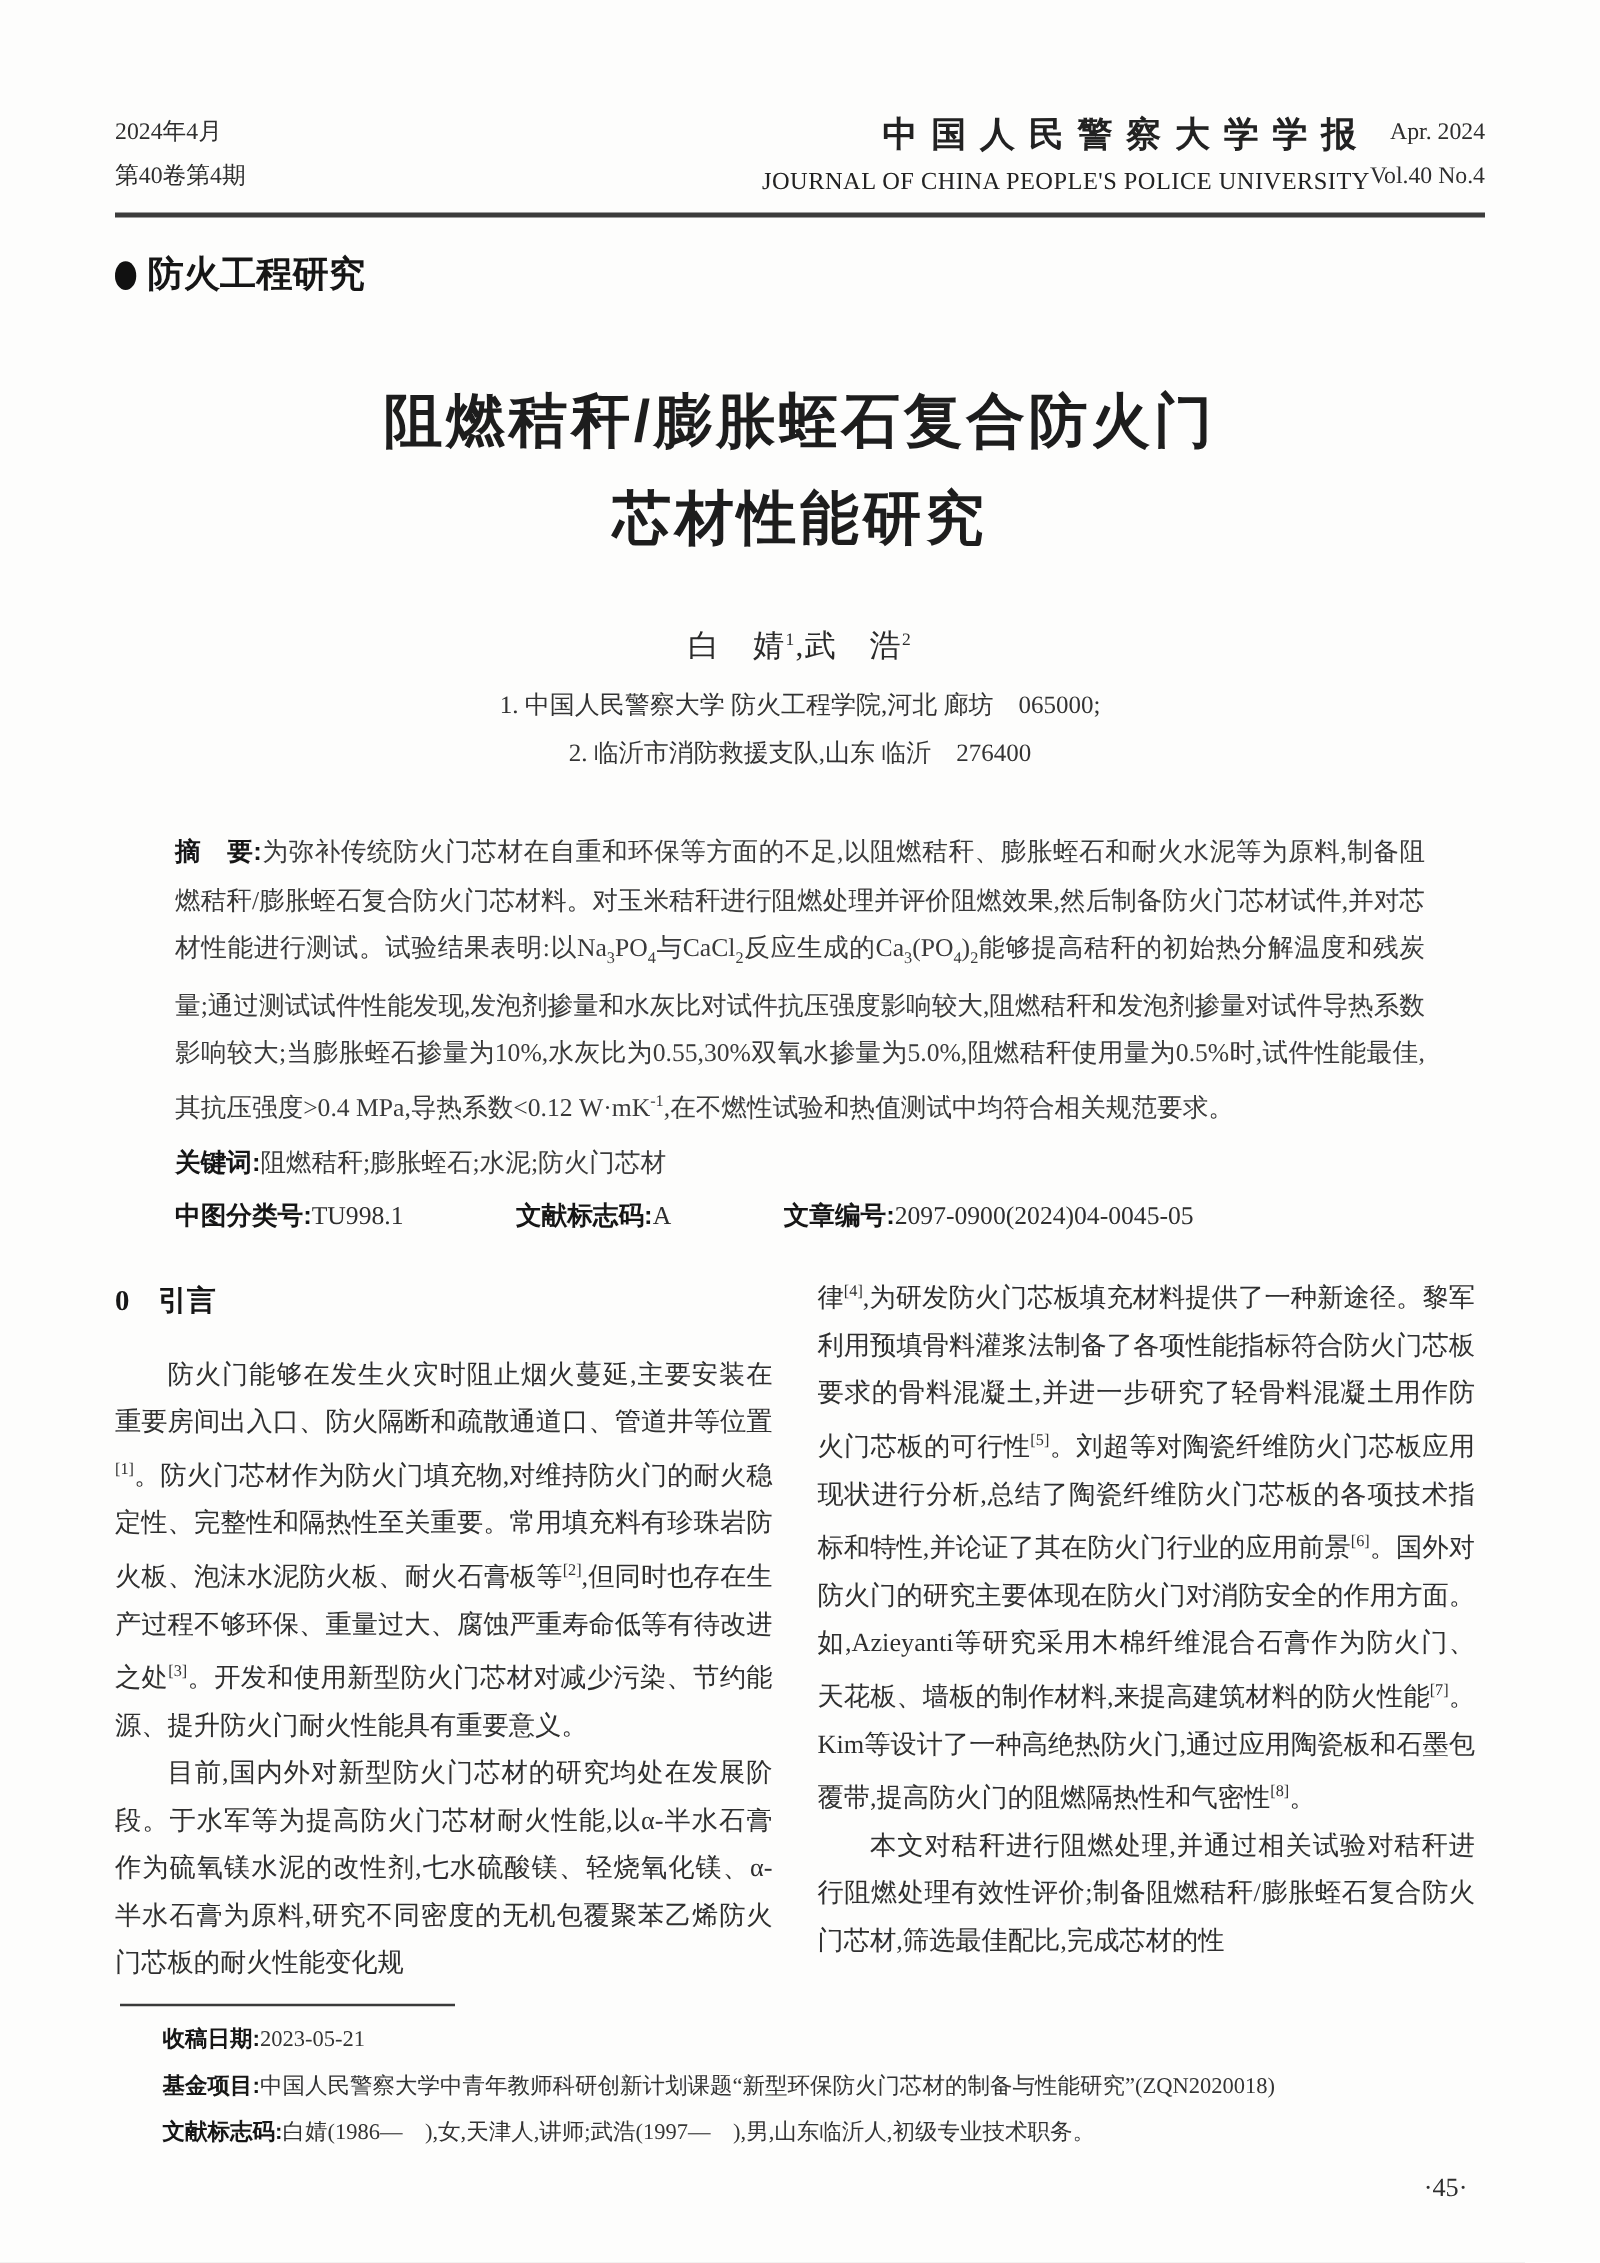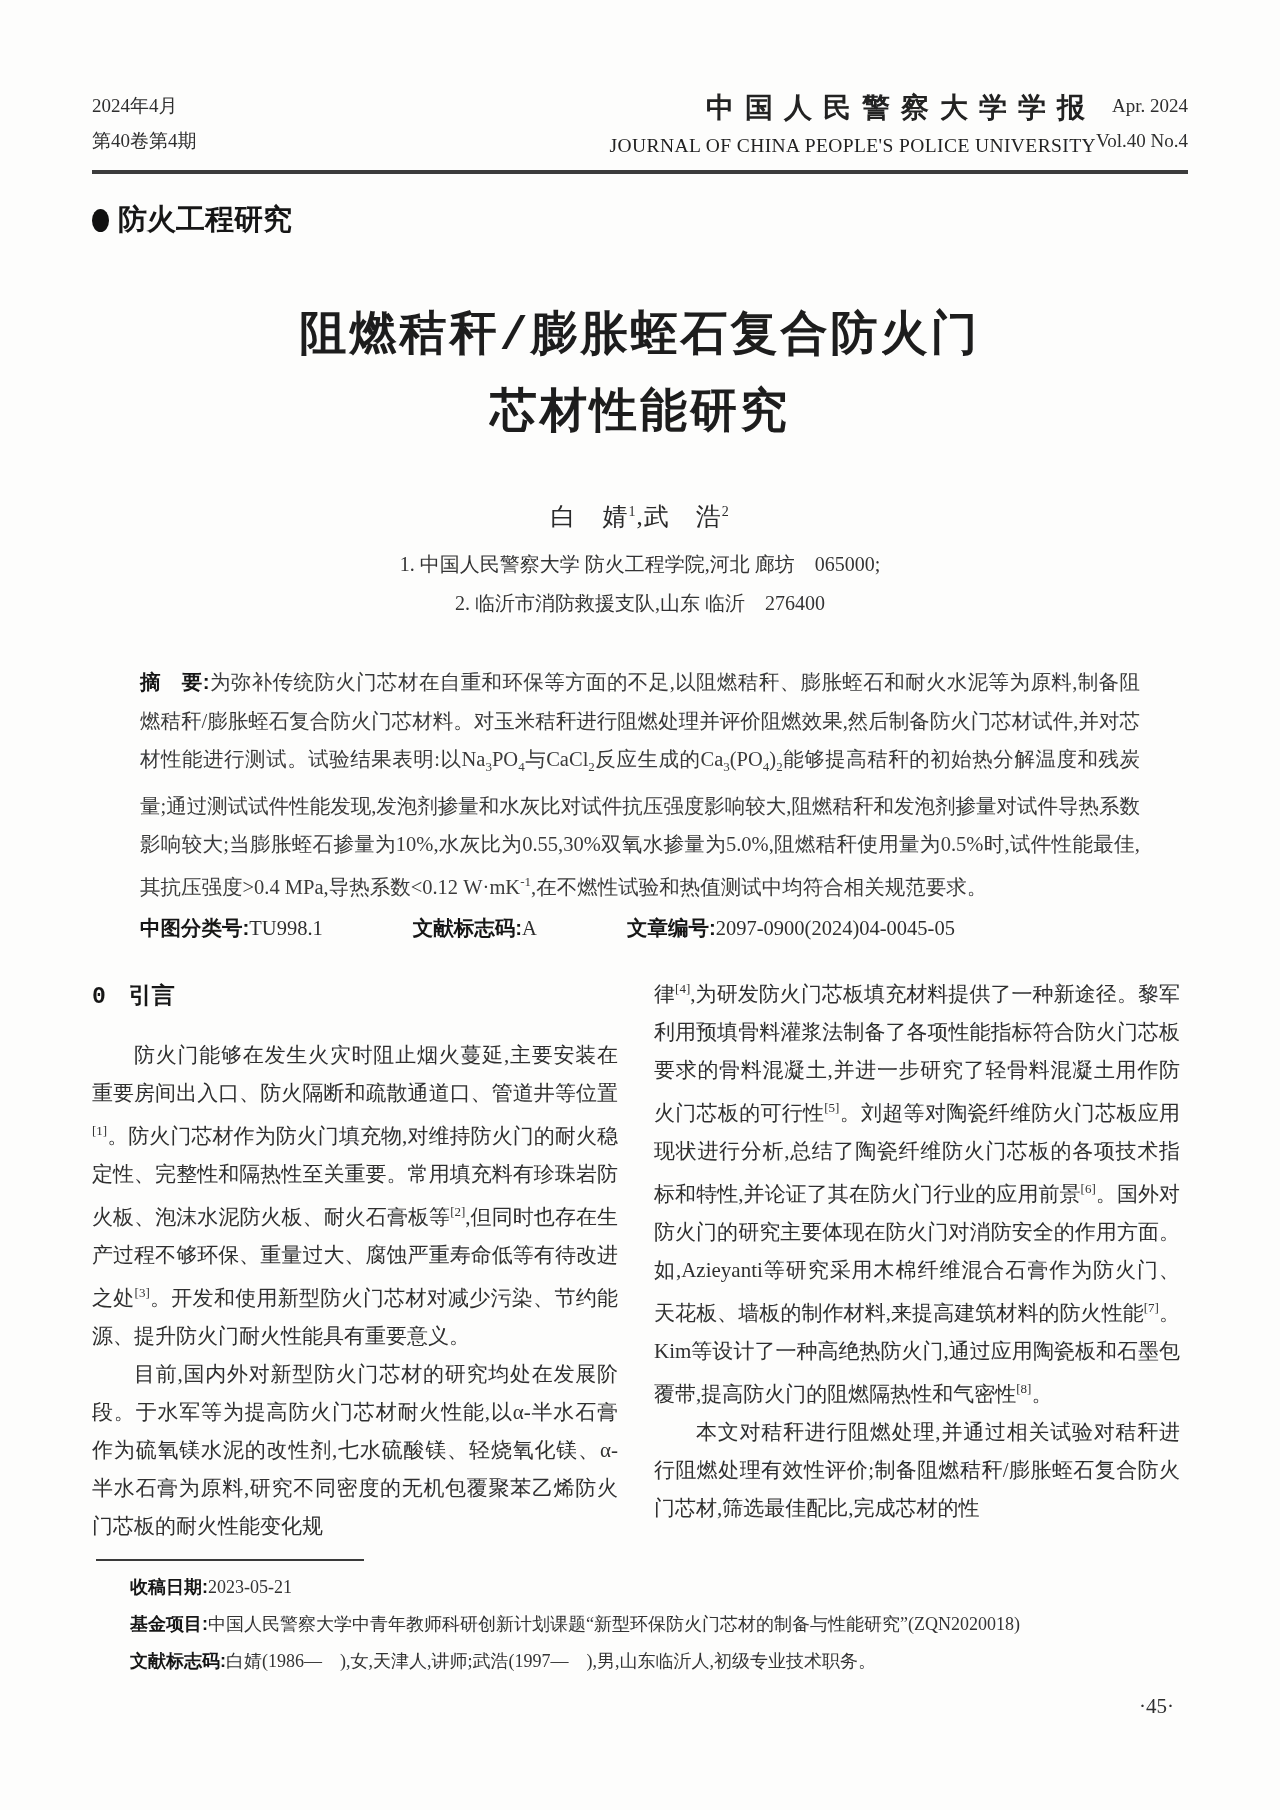--- a/index.html
+++ b/index.html
@@ -17,38 +17,38 @@
   .journal-en{font-size:19.5px;letter-spacing:0.4px;margin-top:8px;color:#222;}
   .header-rule{height:4px;background:#3c3c3c;margin-top:12px;border:none;}
   
   .section-marker{margin-top:26px;display:flex;align-items:center;
     font-family:"Liberation Sans","DejaVu Sans",sans-serif;font-weight:700;
     font-size:29px;color:#161616;}
   .bullet{width:17px;height:23px;background:#111;border-radius:50%;
     display:inline-block;margin-right:9px;flex:0 0 auto;}
   
   .article-title{margin-top:58px;text-align:center;
-    font-family:Liberation Mono, monospace;font-weight:700;
+    font-family:Liberation Sans, sans-serif;font-weight:700;
     font-size:47px;line-height:77px;letter-spacing:3px;color:#1d1d1d;}
   .authors{margin-top:48px;text-align:center;font-size:25px;color:#2a2a2a;letter-spacing:1px;}
   .authors sup{font-size:14px;}
   .affiliations{margin-top:12px;text-align:center;font-size:20px;line-height:39px;color:#333;}
   
   .abstract-block{margin:40px 48px 0;}
   .abstract{margin:0;font-size:20.5px;line-height:38.5px;text-align:justify;color:#3a3a3a;}
   .label{font-family:"Liberation Sans","DejaVu Sans",sans-serif;font-weight:700;color:#161616;}
   sub,sup{font-size:13px;}
   .keywords{margin:4px 0 0;font-size:20.5px;line-height:40px;color:#3a3a3a;}
   .meta-line{margin-top:7px;font-size:20.5px;display:flex;gap:90px;color:#2e2e2e;white-space:nowrap;}
   
   .body-columns{display:flex;gap:36px;margin-top:28px;}
   .col{width:526px;font-size:21px;line-height:38px;text-align:justify;color:#2f2f2f;}
   .col p{margin:0;text-indent:2em;}
   .col p.no-indent{text-indent:0;}
-  .intro-heading{font-family:Liberation Mono, monospace;font-weight:700;
+  .intro-heading{font-family:Liberation Serif, serif;font-weight:700;
     font-size:23px;margin:8px 0 20px;color:#161616;}
   
   .footnote-block{margin-top:14px;font-size:18px;line-height:37px;color:#333;}
   .footnote-rule{width:268px;height:2px;background:#3a3a3a;border:none;margin:0 0 8px 4px;}
   .fn-line{padding-left:38px;}
   
   .page-number{text-align:right;margin-top:14px;font-size:21px;color:#2e2e2e;padding-right:14px;}
 </style>
 </head>
 <body>
@@ -84,20 +84,23 @@
   <div class="authors">白　婧<sup>1</sup>,武　浩<sup>2</sup></div>
   <div class="affiliations">
     <div>1. 中国人民警察大学 防火工程学院,河北 廊坊　065000;</div>
     <div>2. 临沂市消防救援支队,山东 临沂　276400</div>
   </div>
 
   <div class="abstract-block">
     <p class="abstract">
       <span class="label">摘　要:</span><span>为弥补传统防火门芯材在自重和环保等方面的不足,以阻燃秸秆、膨胀蛭石和耐火水泥等为原料,制备阻燃秸秆/膨胀蛭石复合防火门芯材料。对玉米秸秆进行阻燃处理并评价阻燃效果,然后制备防火门芯材试件,并对芯材性能进行测试。试验结果表明:以Na<sub>3</sub>PO<sub>4</sub>与CaCl<sub>2</sub>反应生成的Ca<sub>3</sub>(PO<sub>4</sub>)<sub>2</sub>能够提高秸秆的初始热分解温度和残炭量;通过测试试件性能发现,发泡剂掺量和水灰比对试件抗压强度影响较大,阻燃秸秆和发泡剂掺量对试件导热系数影响较大;当膨胀蛭石掺量为10%,水灰比为0.55,30%双氧水掺量为5.0%,阻燃秸秆使用量为0.5%时,试件性能最佳,其抗压强度&gt;0.4 MPa,导热系数&lt;0.12 W·mK<sup>-1</sup>,在不燃性试验和热值测试中均符合相关规范要求。</span>
     </p>
+    <p class="keywords">
+      <span class="label">关键词:</span><span>阻燃秸秆;膨胀蛭石;水泥;防火门芯材</span>
+    </p>
     <div class="meta-line">
       <span><span class="label">中图分类号:</span><span>TU998.1</span></span>
       <span><span class="label">文献标志码:</span><span>A</span></span>
       <span><span class="label">文章编号:</span><span>2097-0900(2024)04-0045-05</span></span>
     </div>
   </div>
 
   <div class="body-columns">
     <div class="col">
       <div class="intro-heading">0　引言</div>

